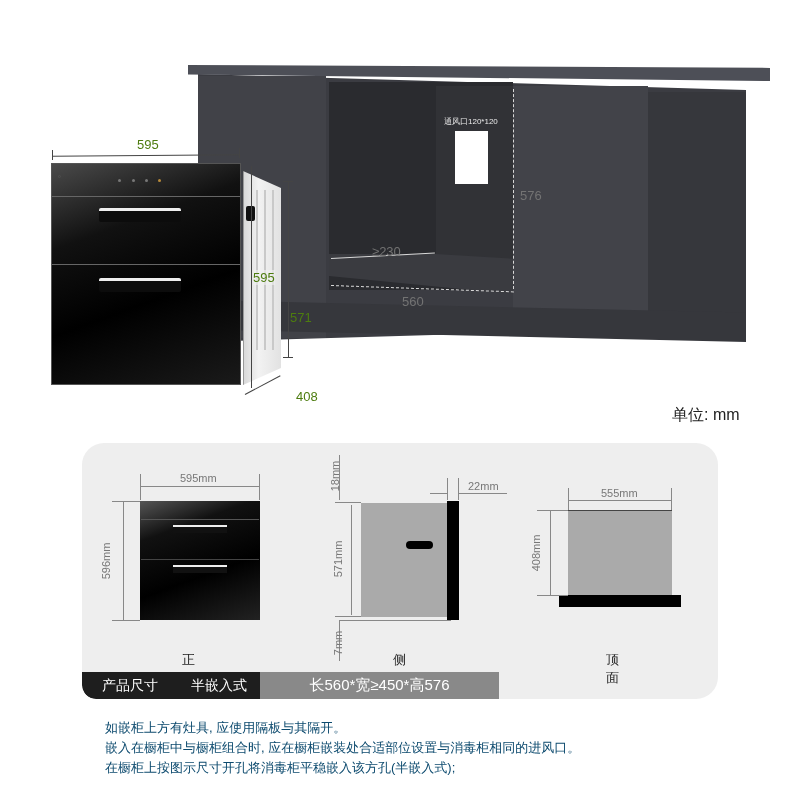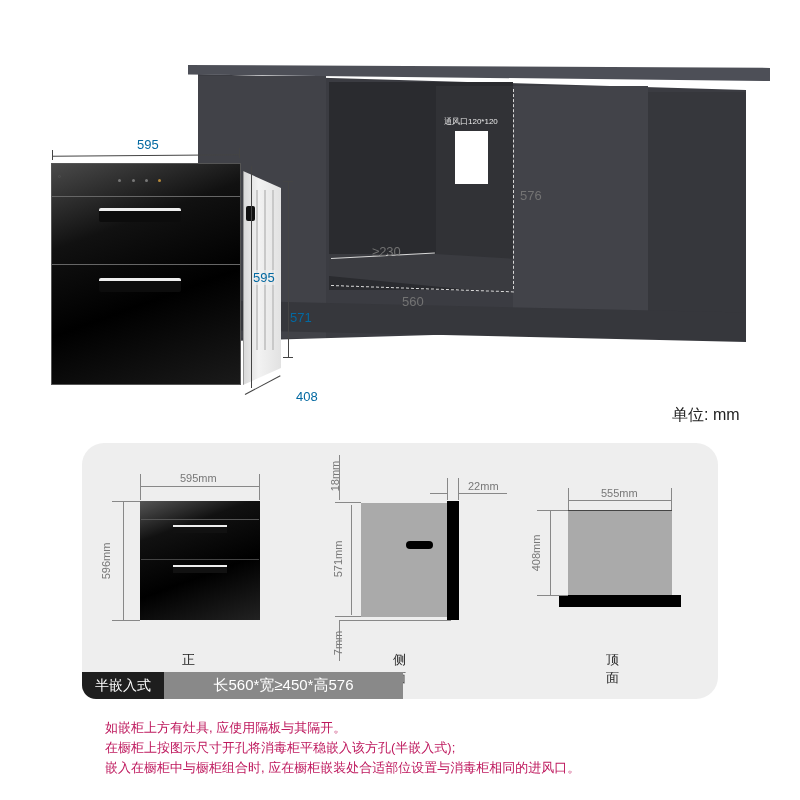--- a/index.html
+++ b/index.html
@@ -30,21 +30,21 @@
   .unit-side { left: 243px; top: 171px; width: 38px; height: 214px; background: linear-gradient(90deg,#d9d9d9,#f2f2f2 40%,#e2e2e2); border-left: 1px solid #999;
     clip-path: polygon(0 0, 100% 8%, 100% 92%, 0 100%); }
   .unit-side-rib { top: 190px; width: 2px; height: 160px; background: #c9c9c9; }
   .unit-side-knob { left: 246px; top: 206px; width: 9px; height: 15px; background: #111; border-radius: 2px; }
   .unit-front { left: 51px; top: 163px; width: 190px; height: 222px; background: linear-gradient(160deg,#4a4a4a 0%,#111 30%,#000 60%,#1a1a1a 100%); border: 1px solid #555; }
   .unit-panel-line { left: 52px; height: 1px; width: 188px; background: #666; }
   .handle-3d { left: 99px; width: 82px; height: 14px; border-top: 3px solid #eee; background: #0c0c0c; border-radius: 2px; }
   .brand-3d { left: 58px; top: 173px; font-size: 5px; color: #aaa; }
   .dot { width: 3px; height: 3px; border-radius: 50%; background: #777; top: 179px; }
 
-  .dim-dark { color: #0369a1; font-size: 13px; text-align: center; }
+  .dim-dark { color: #4d7c0f; font-size: 13px; text-align: center; }
   .line-dark { background: #444; }
 
   .unit-label { left: 672px; top: 405px; font-size: 16px; color: #222; }
 
   
   .panel { left: 82px; top: 443px; width: 636px; height: 256px; background: #eeeeee; border-radius: 22px; }
   .view-caption { font-size: 13px; color: #222; margin-top: 14px; }
   .dim-gray { color: #777; font-size: 11px; }
   .gline { background: #888; }
   .mini-front { left: 140px; top: 501px; width: 120px; height: 119px; background: linear-gradient(160deg,#555 0%,#111 25%,#000 60%,#222 100%); }
@@ -52,21 +52,21 @@
   .side-body { left: 361px; top: 503px; width: 86px; height: 114px; background: #aaaaaa; }
   .side-front { left: 447px; top: 501px; width: 12px; height: 119px; background: #000; }
   .side-knob { left: 406px; top: 541px; width: 27px; height: 8px; background: #000; border-radius: 4px; }
   .top-body { left: 568px; top: 510px; width: 104px; height: 85px; background: #aaaaaa; border-top: 1px solid #444; }
   .top-front { left: 559px; top: 595px; width: 122px; height: 12px; background: #000; }
 
   .spec-bar { left: 82px; top: 672px; width: 636px; height: 27px; display: flex; border-radius: 0 0 14px 14px; overflow: hidden; }
   .spec-key { background: #1e1e1e; color: #fff; font-size: 14px; display: flex; align-items: center; justify-content: center; }
   .spec-val { background: #898989; color: #fff; font-size: 15px; display: flex; align-items: center; justify-content: center; }
 
-  .notes { left: 105px; top: 718px; font-size: 13px; line-height: 20px; color: #be185d; }
+  .notes { left: 105px; top: 718px; font-size: 13px; line-height: 20px; color: #0c4a6e; }
 </style>
 </head>
 <body>
 
 <div class="abs">
   <div class="abs cabinet-body"></div>
   <div class="abs cabinet-top"></div>
   <div class="abs cabinet-left"></div>
   <div class="abs cabinet-right-face"></div>
   <div class="abs cabinet-right-side"></div>
@@ -171,21 +171,22 @@
   <div class="abs gline" style="left:569px;top:500px;width:102px;height:1px;"></div>
   <div class="abs dim-gray" style="left:601px;top:487px;">555mm</div>
   <div class="abs gline" style="left:537px;top:510px;width:31px;height:1px;"></div>
   <div class="abs gline" style="left:537px;top:595px;width:31px;height:1px;"></div>
   <div class="abs gline" style="left:550px;top:511px;width:1px;height:84px;"></div>
   <div class="abs dim-gray" style="left:518px;top:547px;transform:rotate(-90deg);">408mm</div>
   <div class="abs view-caption" style="left:606px;top:637px;">顶面</div>
 </div>
 
 <div class="abs spec-bar">
+  <div class="spec-key" style="width:96px;border-radius:0 0 0 14px;">产品尺寸</div>
   <div class="spec-key" style="width:82px;">半嵌入式</div>
   <div class="spec-val" style="width:239px;">长560*宽≥450*高576</div>
 </div>
 
 <div class="abs notes">
   <div>如嵌柜上方有灶具, 应使用隔板与其隔开。</div>
+  <div>嵌入在橱柜中与橱柜组合时, 应在橱柜嵌装处合适部位设置与消毒柜相同的进风口。</div>
   <div>在橱柜上按图示尺寸开孔将消毒柜平稳嵌入该方孔(半嵌入式);</div>
-  <div>嵌入在橱柜中与橱柜组合时, 应在橱柜嵌装处合适部位设置与消毒柜相同的进风口。</div>
 </div>
 
 </body></html>

